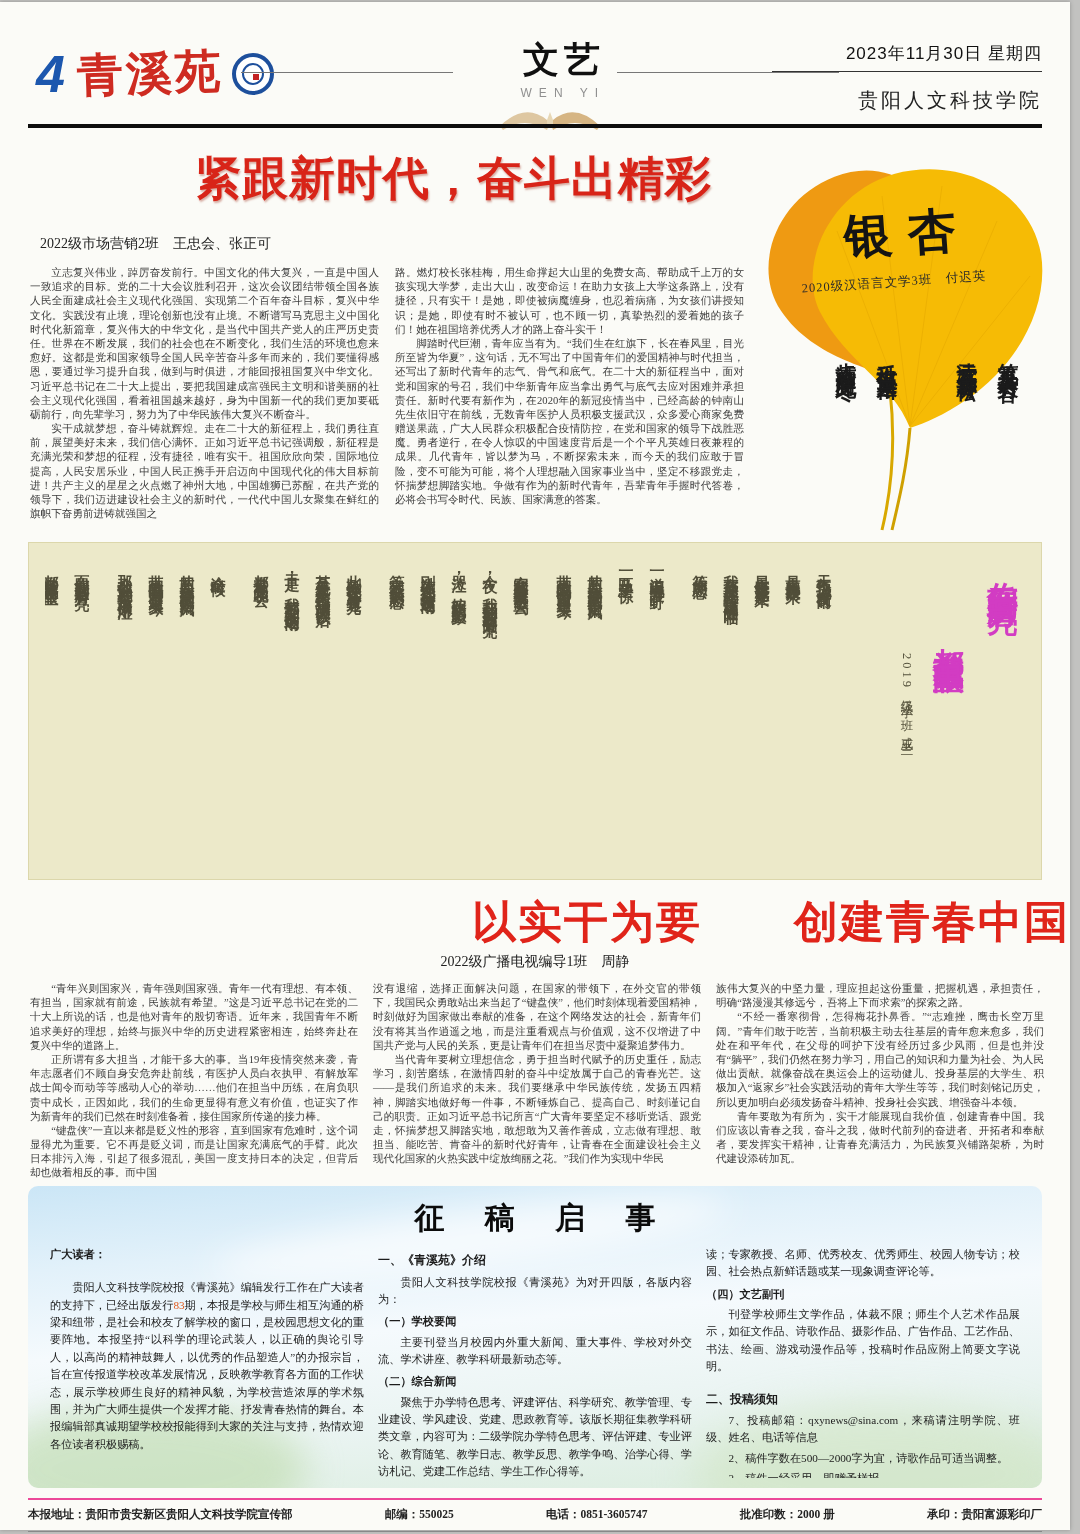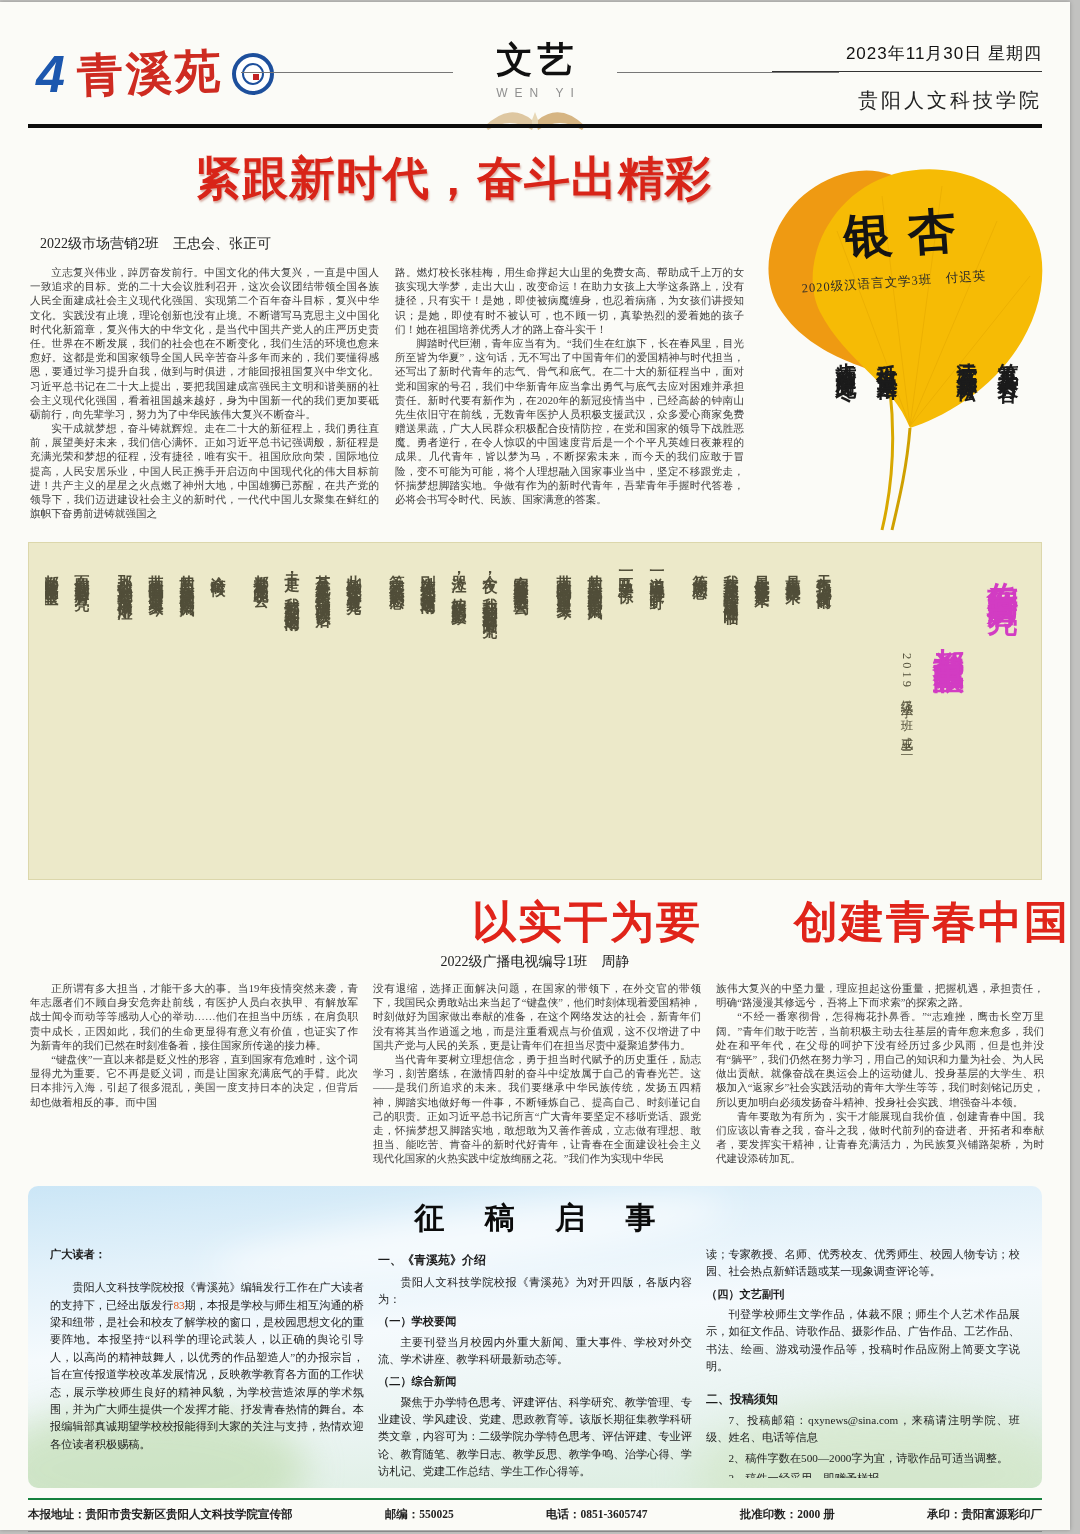--- a/index.html
+++ b/index.html
@@ -8,21 +8,21 @@
   .sheet{position:absolute;left:0;top:2px;width:1070px;height:1528px;background:#fbfbf7;box-shadow:0 0 4px rgba(0,0,0,.25)}
 
   
   .header{position:absolute;left:28px;top:34px;width:1014px;height:88px}
   .mast{position:absolute;left:8px;top:12px;display:flex;align-items:center}
   .pagenum{font-family:"Liberation Sans","DejaVu Sans",sans-serif;font-style:italic;font-weight:700;font-size:52px;color:#1c57ae;margin-right:12px;line-height:1}
   .mastname{font-weight:700;font-size:46px;color:#ce2b21;letter-spacing:3px;transform:rotate(-2deg);line-height:1}
   .seal{display:inline-block;width:42px;height:42px;border:4px solid #1d4f9c;border-radius:50%;margin-left:8px;position:relative;background:#fff}
   .seal::after{content:"";position:absolute;inset:6px;border:2px solid #1d4f9c;border-radius:50%}
   .seal::before{content:"";position:absolute;left:17px;top:17px;width:6px;height:6px;background:#c32222}
-  .sec-center{position:absolute;left:50%;top:0;transform:translateX(-50%);width:140px;text-align:center}
+  .sec-center{position:absolute;left:50%;top:0;transform:translateX(-50%);width:140px;text-align:right}
   .sec-title{font-family:"Liberation Sans","DejaVu Sans",sans-serif;font-weight:900;font-size:36px;color:#101010;letter-spacing:5px;padding-left:5px}
   .sec-pinyin{font-family:"Liberation Sans","DejaVu Sans",sans-serif;font-size:12px;letter-spacing:7px;color:#8f8f8f;margin-top:1px;padding-left:7px}
   .book{margin-top:-4px}
   .flank{position:absolute;top:36px;height:1px;background:#777}
   .flank.l{right:50%;margin-right:82px;width:212px}
   .flank.r{left:50%;margin-left:82px;width:222px}
   .head-right{position:absolute;right:0;top:6px;text-align:right;width:270px}
   .date{font-family:"Liberation Sans","DejaVu Sans",sans-serif;font-weight:400;font-size:17px;color:#111;letter-spacing:1px}
   .date-rule{border-top:1.5px solid #333;margin:6px 0 15px}
   .inst{font-size:20px;color:#222;letter-spacing:3px}
@@ -70,21 +70,21 @@
   .n-cols{position:absolute;left:22px;right:22px;top:60px;bottom:10px;display:flex;gap:14px;font-size:11.2px;line-height:1.55;color:#1c1c1c;overflow:hidden}
   .n-col{flex:1}
   .n-salut{font-weight:700;margin-bottom:16px}
   .n-col .para{margin-bottom:3px;text-align:justify}
   .n-head{font-weight:700;font-size:12px;margin:5px 0 4px}
   .n-sub{font-weight:700;margin:5px 0 3px}
   .gap-top{margin-top:14px}
   .red{color:#e05515}
 
   
-  .footer{position:absolute;left:28px;top:1496px;width:1014px;border-top:2px solid #15803d;padding-top:7px;display:flex;justify-content:space-between;font-size:11.5px;font-weight:600;color:#222}
+  .footer{position:absolute;left:28px;top:1496px;width:1014px;border-top:2px solid #ec4899;padding-top:7px;display:flex;justify-content:space-between;font-size:11.5px;font-weight:600;color:#222}
   .bottom-rule{position:absolute;left:28px;top:1529px;width:1014px;height:1px;background:#888}
 </style>
 </head>
 <body>
 
 <div class="page">
   <div class="sheet">
 
     <div class="header">
       <div class="mast">
@@ -195,20 +195,21 @@
         <div class="m-title-col">你看到的所有月亮</div>
         <div class="m-title-col second">都被我藏在眼里</div>
         <div class="m-byline">2019级法学1班　成玉兰</div>
       </div>
     </div>
 
     <div class="a2-title">以实干为要　　创建青春中国</div>
     <div class="a2-byline">2022级广播电视编导1班　周静</div>
     <div class="a2-body">
       <div class="col">
+          <div class="para indent">“青年兴则国家兴，青年强则国家强。青年一代有理想、有本领、有担当，国家就有前途，民族就有希望。”这是习近平总书记在党的二十大上所说的话，也是他对青年的殷切寄语。近年来，我国青年不断追求美好的理想，始终与振兴中华的历史进程紧密相连，始终奔赴在复兴中华的道路上。</div>
           <div class="para indent">正所谓有多大担当，才能干多大的事。当19年疫情突然来袭，青年志愿者们不顾自身安危奔赴前线，有医护人员白衣执甲、有解放军战士闻令而动等等感动人心的举动……他们在担当中历练，在肩负职责中成长，正因如此，我们的生命更显得有意义有价值，也证实了作为新青年的我们已然在时刻准备着，接住国家所传递的接力棒。</div>
           <div class="para indent">“键盘侠”一直以来都是贬义性的形容，直到国家有危难时，这个词显得尤为重要。它不再是贬义词，而是让国家充满底气的手臂。此次日本排污入海，引起了很多混乱，美国一度支持日本的决定，但背后却也做着相反的事。而中国</div>
         </div>
       <div class="col">
           <div class="para">没有退缩，选择正面解决问题，在国家的带领下，在外交官的带领下，我国民众勇敢站出来当起了“键盘侠”，他们时刻体现着爱国精神，时刻做好为国家做出奉献的准备，在这个网络发达的社会，新青年们没有将其当作逍遥之地，而是注重看观点与价值观，这不仅增进了中国共产党与人民的关系，更是让青年们在担当尽责中凝聚追梦伟力。</div>
           <div class="para indent">当代青年要树立理想信念，勇于担当时代赋予的历史重任，励志学习，刻苦磨练，在激情四射的奋斗中绽放属于自己的青春光芒。这——是我们所追求的未来。我们要继承中华民族传统，发扬五四精神，脚踏实地做好每一件事，不断锤炼自己、提高自己、时刻谨记自己的职责。正如习近平总书记所言“广大青年要坚定不移听党话、跟党走，怀揣梦想又脚踏实地，敢想敢为又善作善成，立志做有理想、敢担当、能吃苦、肯奋斗的新时代好青年，让青春在全面建设社会主义现代化国家的火热实践中绽放绚丽之花。”我们作为实现中华民</div>
         </div>
       <div class="col">
           <div class="para">族伟大复兴的中坚力量，理应担起这份重量，把握机遇，承担责任，明确“路漫漫其修远兮，吾将上下而求索”的探索之路。</div>
           <div class="para indent">“不经一番寒彻骨，怎得梅花扑鼻香。”“志难挫，鹰击长空万里阔。”青年们敢于吃苦，当前积极主动去往基层的青年愈来愈多，我们处在和平年代，在父母的呵护下没有经历过多少风雨，但是也并没有“躺平”，我们仍然在努力学习，用自己的知识和力量为社会、为人民做出贡献。就像奋战在奥运会上的运动健儿、投身基层的大学生、积极加入“返家乡”社会实践活动的青年大学生等等，我们时刻铭记历史，所以更加明白必须发扬奋斗精神、投身社会实践、增强奋斗本领。</div>

